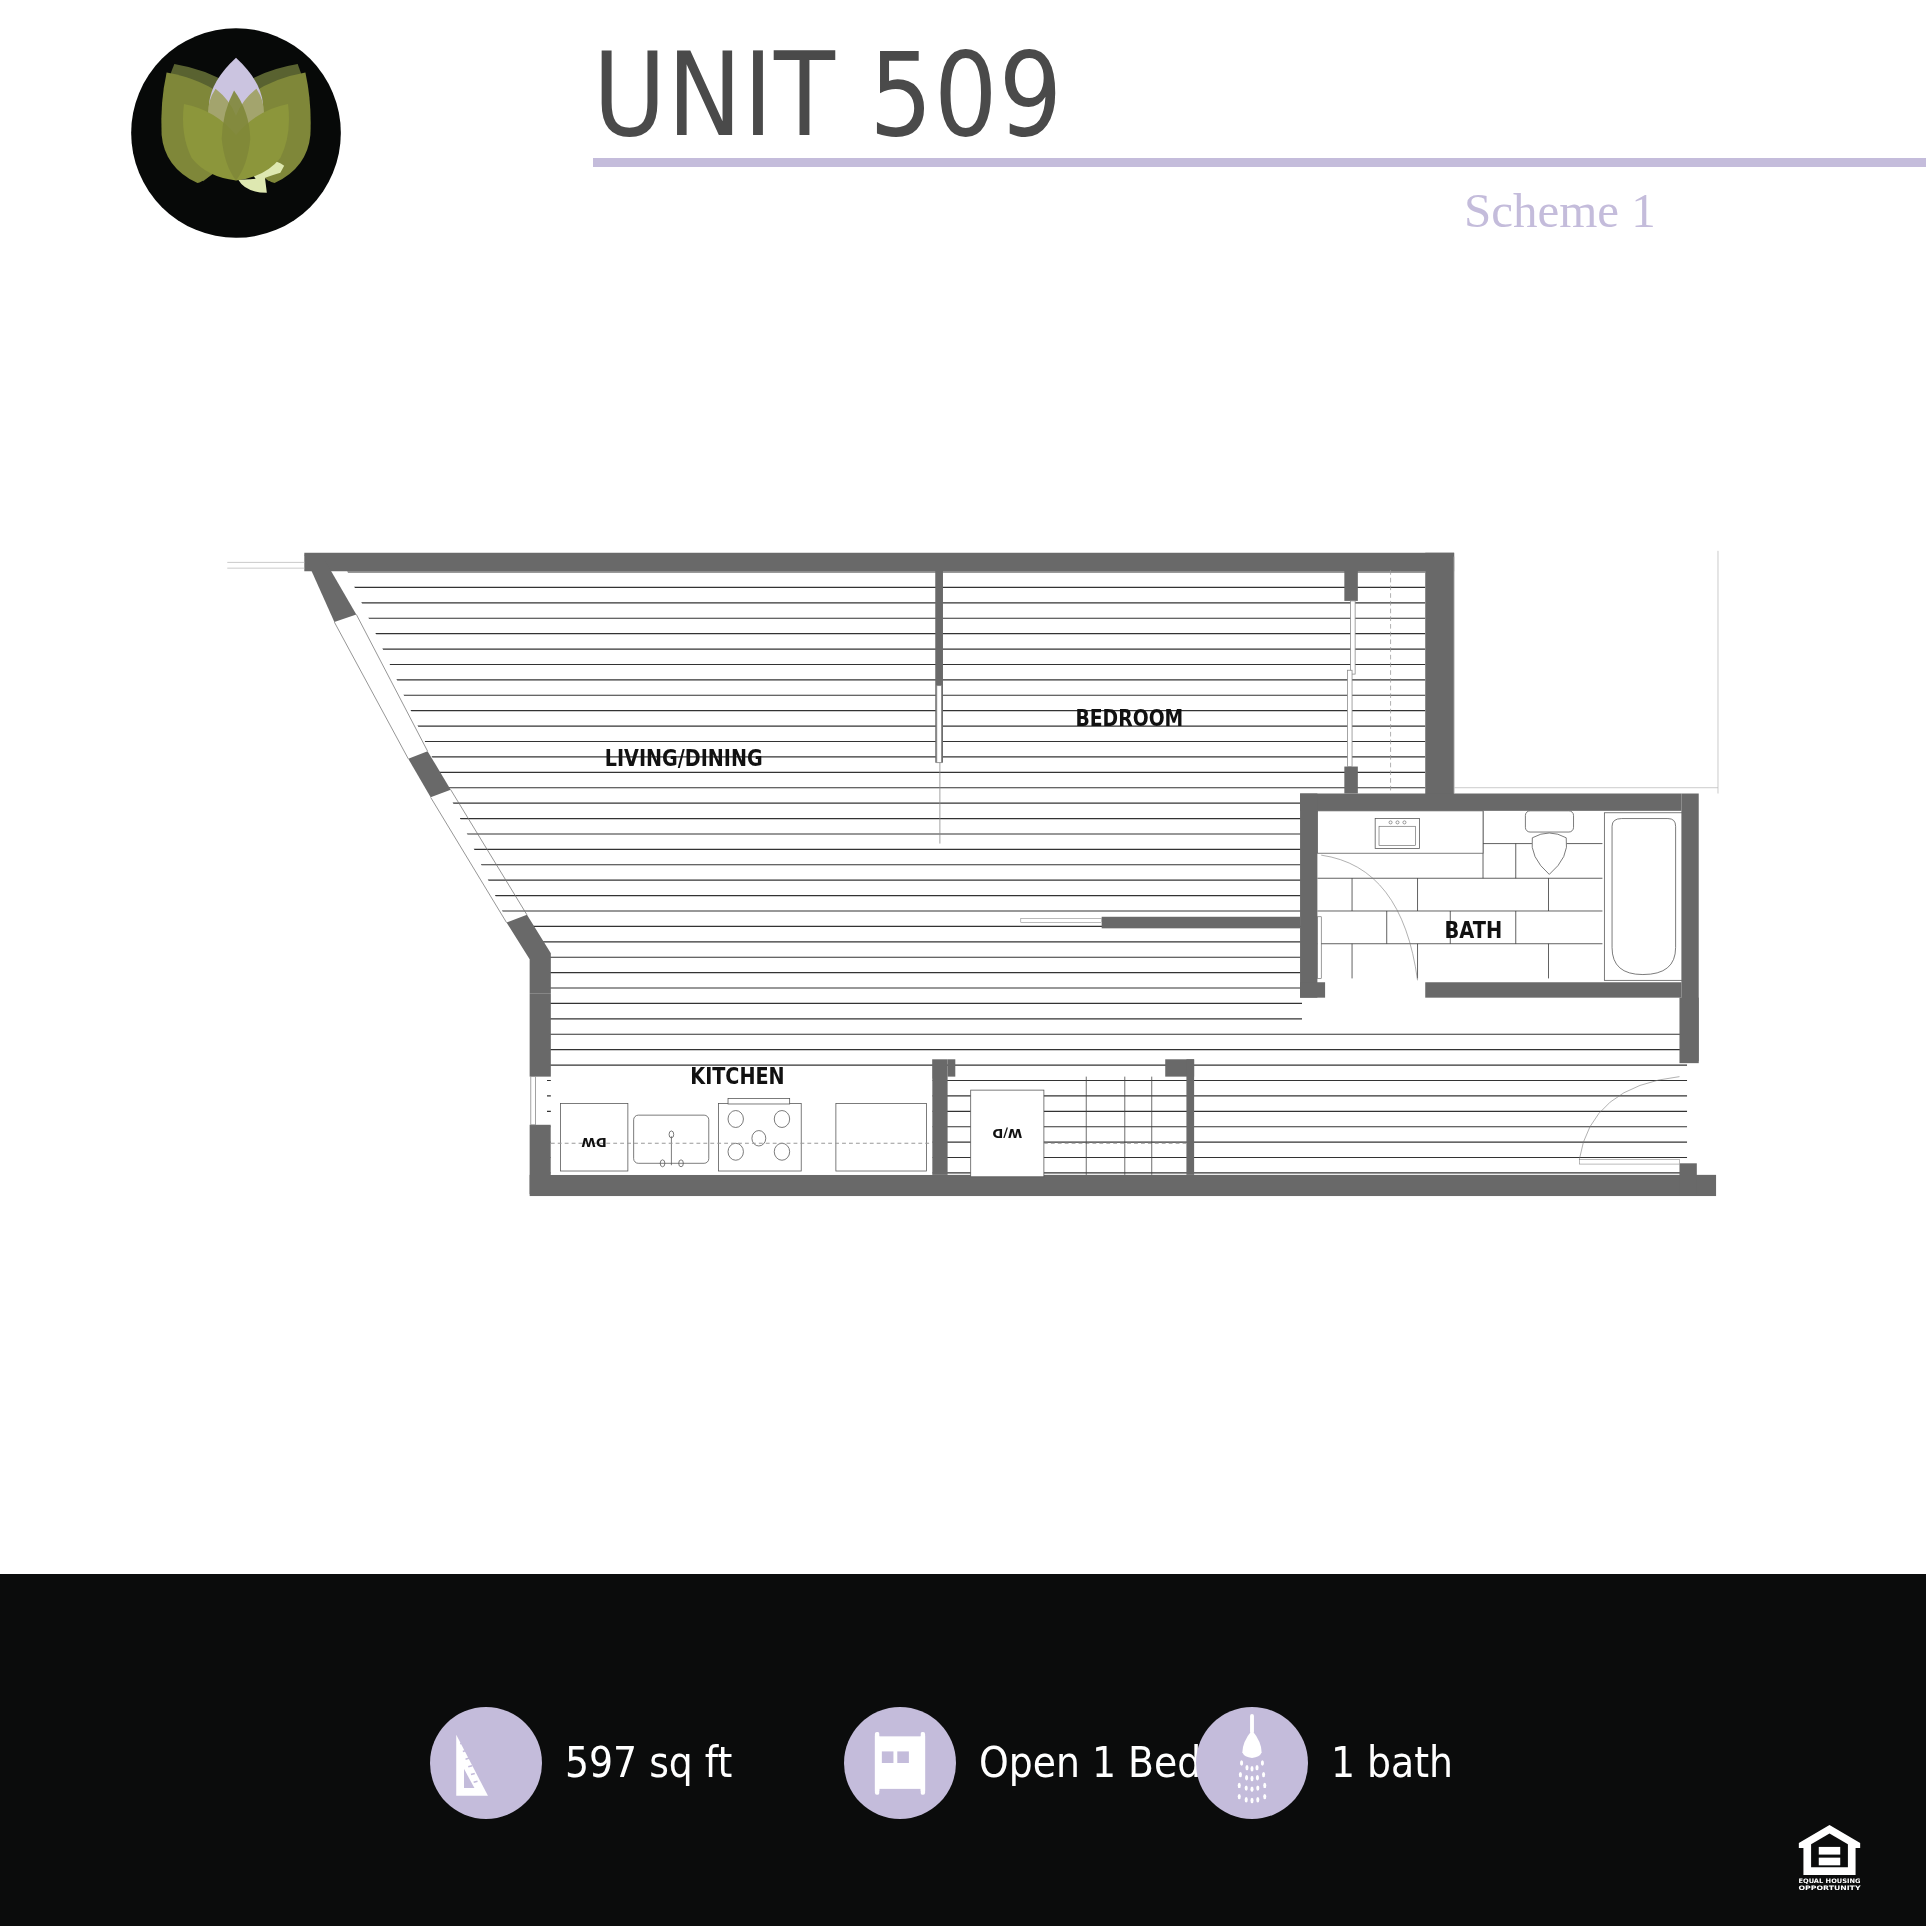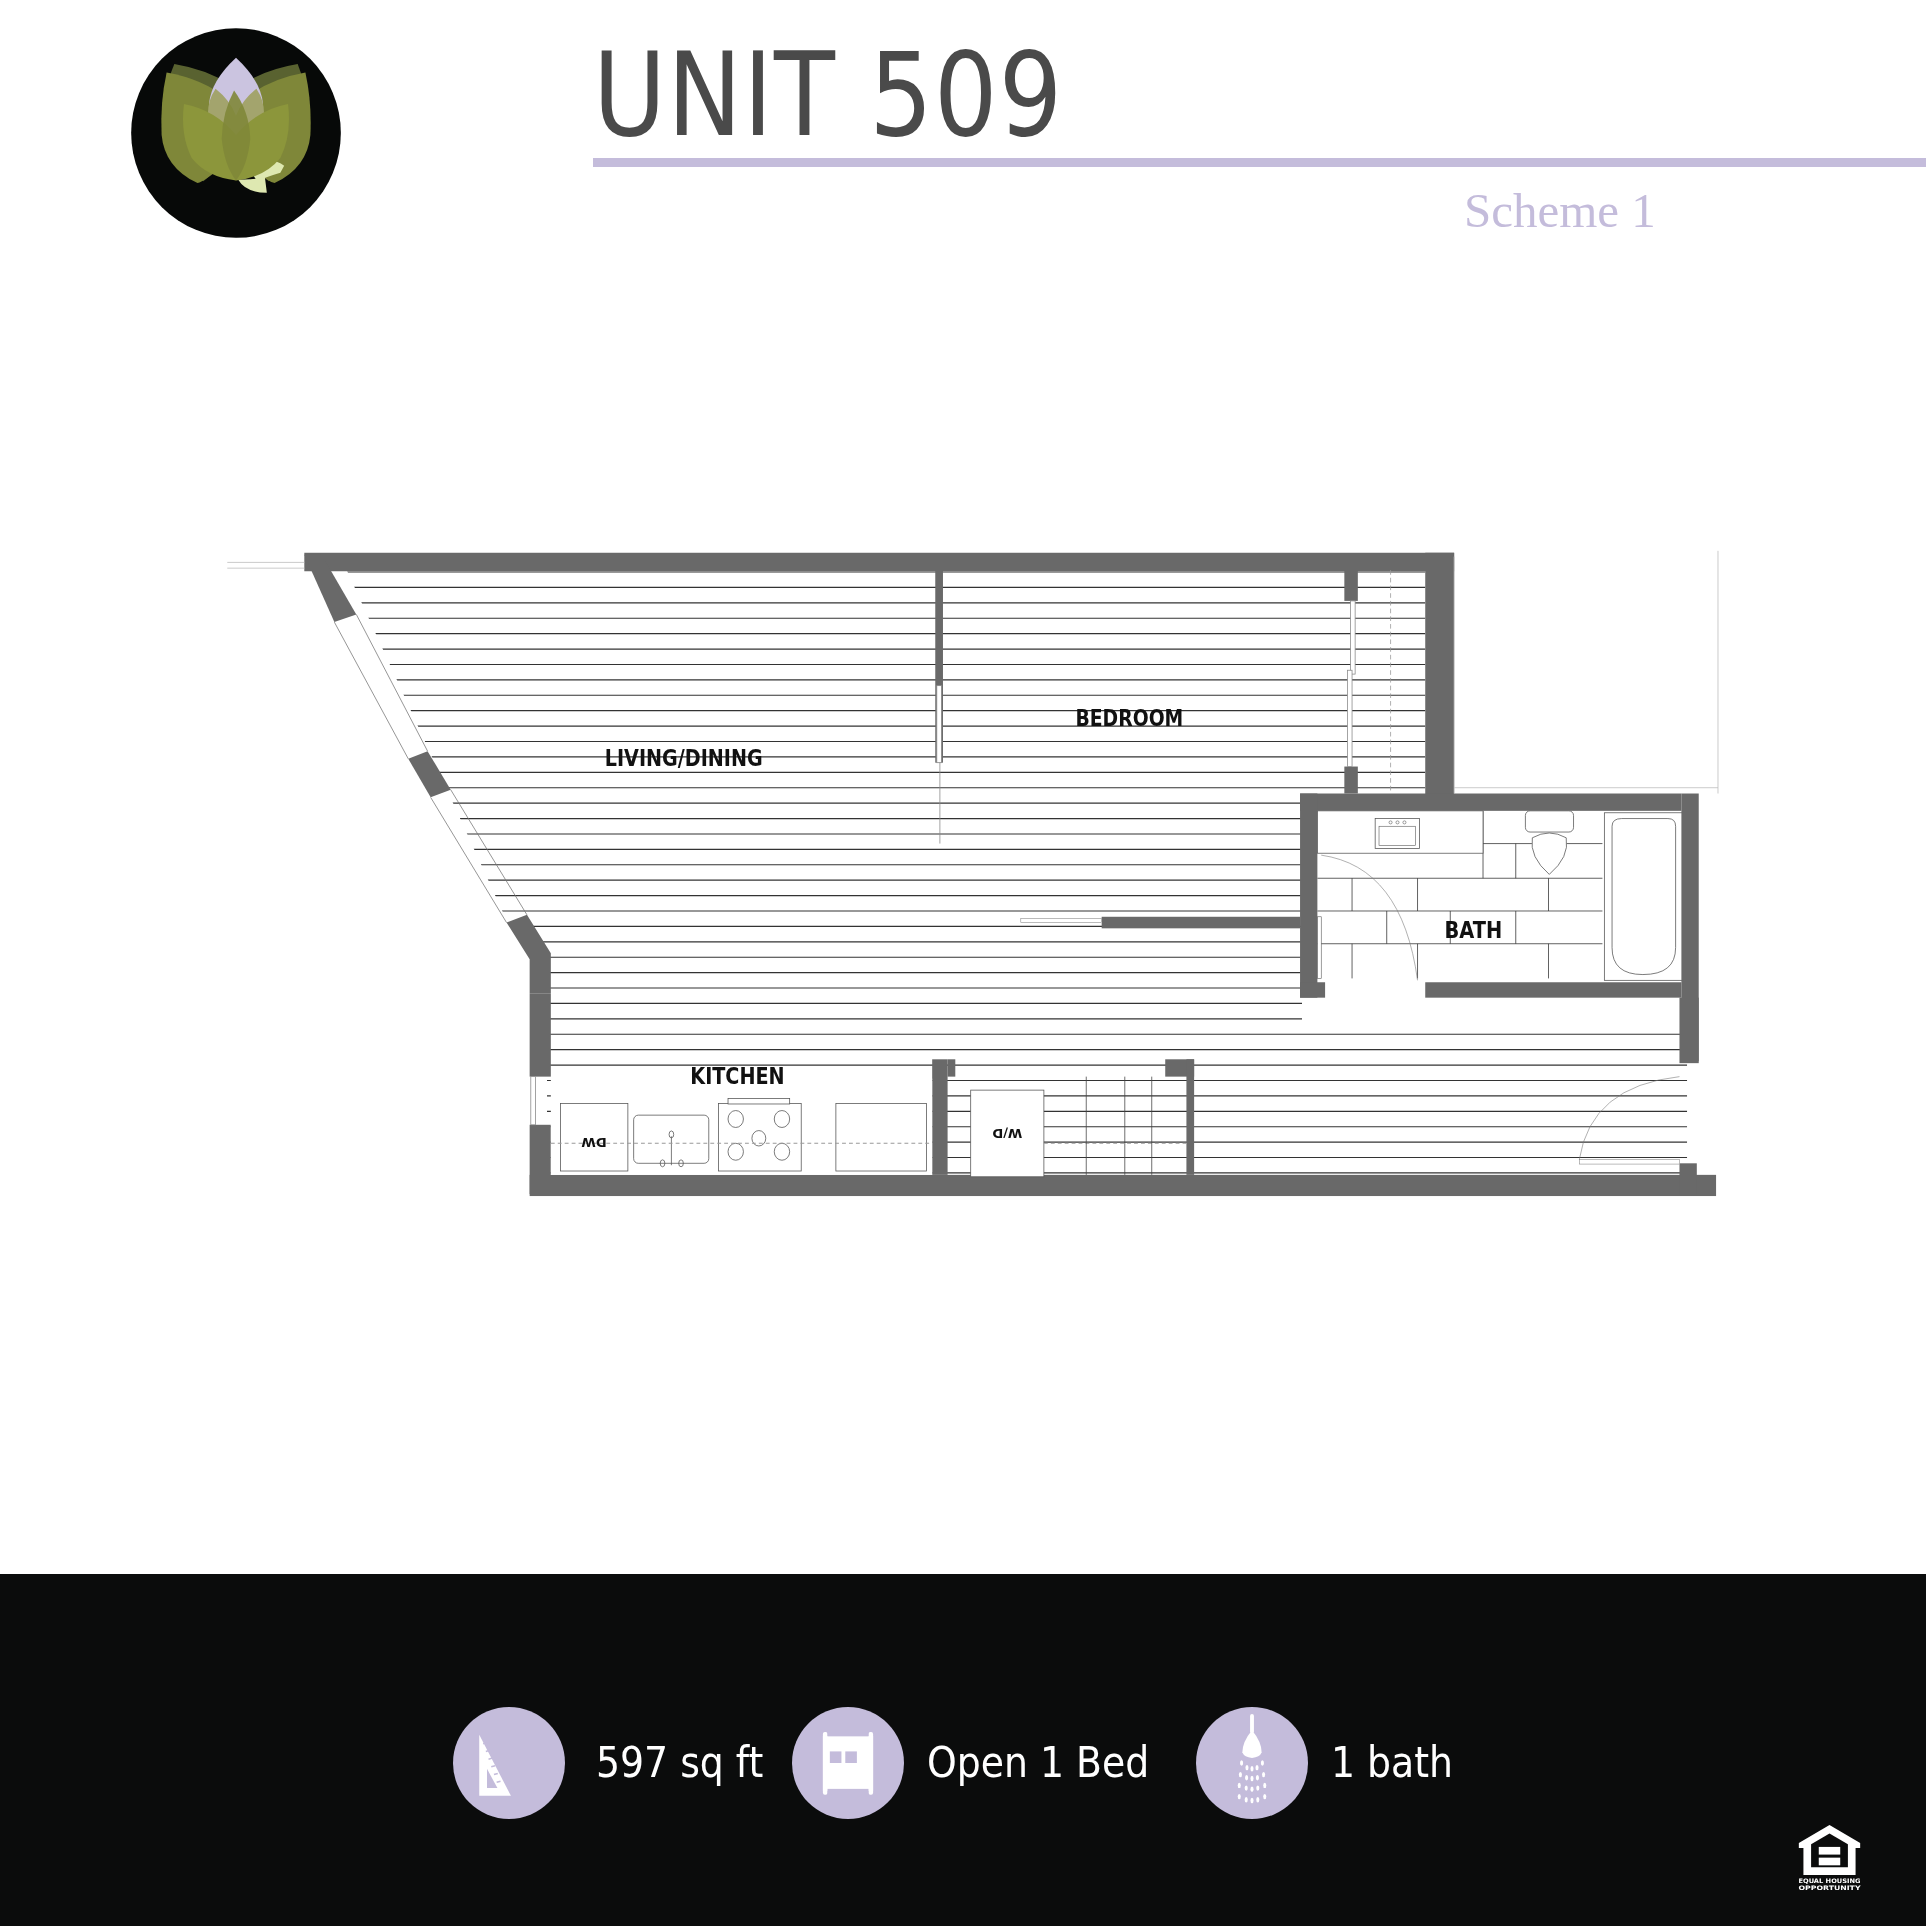--- a/index.html
+++ b/index.html
@@ -224,39 +224,39 @@
   <text class="room-label" x="1570" y="1988" font-size="58" textLength="410" lengthAdjust="spacingAndGlyphs">LIVING/DINING</text>
   <text class="room-label" x="2792" y="1884" font-size="58" textLength="280" lengthAdjust="spacingAndGlyphs">BEDROOM</text>
   <text class="room-label" x="3750" y="2435" font-size="58" textLength="150" lengthAdjust="spacingAndGlyphs">BATH</text>
   <text class="room-label" x="1792" y="2813" font-size="58" textLength="245" lengthAdjust="spacingAndGlyphs">KITCHEN</text>
   <text class="room-label" x="1542" y="2955" font-size="34" transform="rotate(180 1542 2955)" text-anchor="middle">DW</text>
   <text class="room-label" x="2615" y="2930" font-size="34" transform="rotate(180 2615 2930)" text-anchor="middle">W/D</text>
 </svg>
 
 <div class="footer"></div>
 
-<div class="stat" style="left:453px;gap:8px;">
+<div class="stat" style="left:430px;">
   <div class="badge">
     <svg viewBox="0 0 290 290">
       <polygon points="68,72 68,230 150,230" fill="#ffffff"></polygon>
       <polygon points="88,160 88,210 115,210" fill="#c4bcdb"></polygon>
       <g stroke="#c4bcdb" stroke-width="4">
         <line x1="78" y1="95" x2="88" y2="92"></line>
           <line x1="85" y1="115" x2="95" y2="112"></line>
         <line x1="92" y1="135" x2="102" y2="132"></line>
           <line x1="99" y1="155" x2="109" y2="152"></line>
         <line x1="106" y1="175" x2="116" y2="172"></line>
           <line x1="113" y1="195" x2="123" y2="192"></line>
       </g>
     </svg>
   </div>
   <div class="label">597 sq ft</div>
 </div>
 
-<div class="stat" style="left:792px;text-align:center;">
+<div class="stat" style="left:844px;text-align:center;">
   <div class="badge">
     <svg viewBox="0 0 290 290">
       <rect x="80" y="75" width="130" height="142" fill="#ffffff"></rect>
       <rect x="80" y="65" width="12" height="162" rx="5" fill="#ffffff"></rect>
       <rect x="198" y="65" width="12" height="162" rx="5" fill="#ffffff"></rect>
       <rect x="98" y="115" width="30" height="30" fill="#c4bcdb"></rect>
       <rect x="138" y="115" width="30" height="30" fill="#c4bcdb"></rect>
       <rect x="92" y="62" width="106" height="14" fill="#c4bcdb"></rect>
       <rect x="92" y="212" width="106" height="16" fill="#c4bcdb"></rect>
     </svg>

